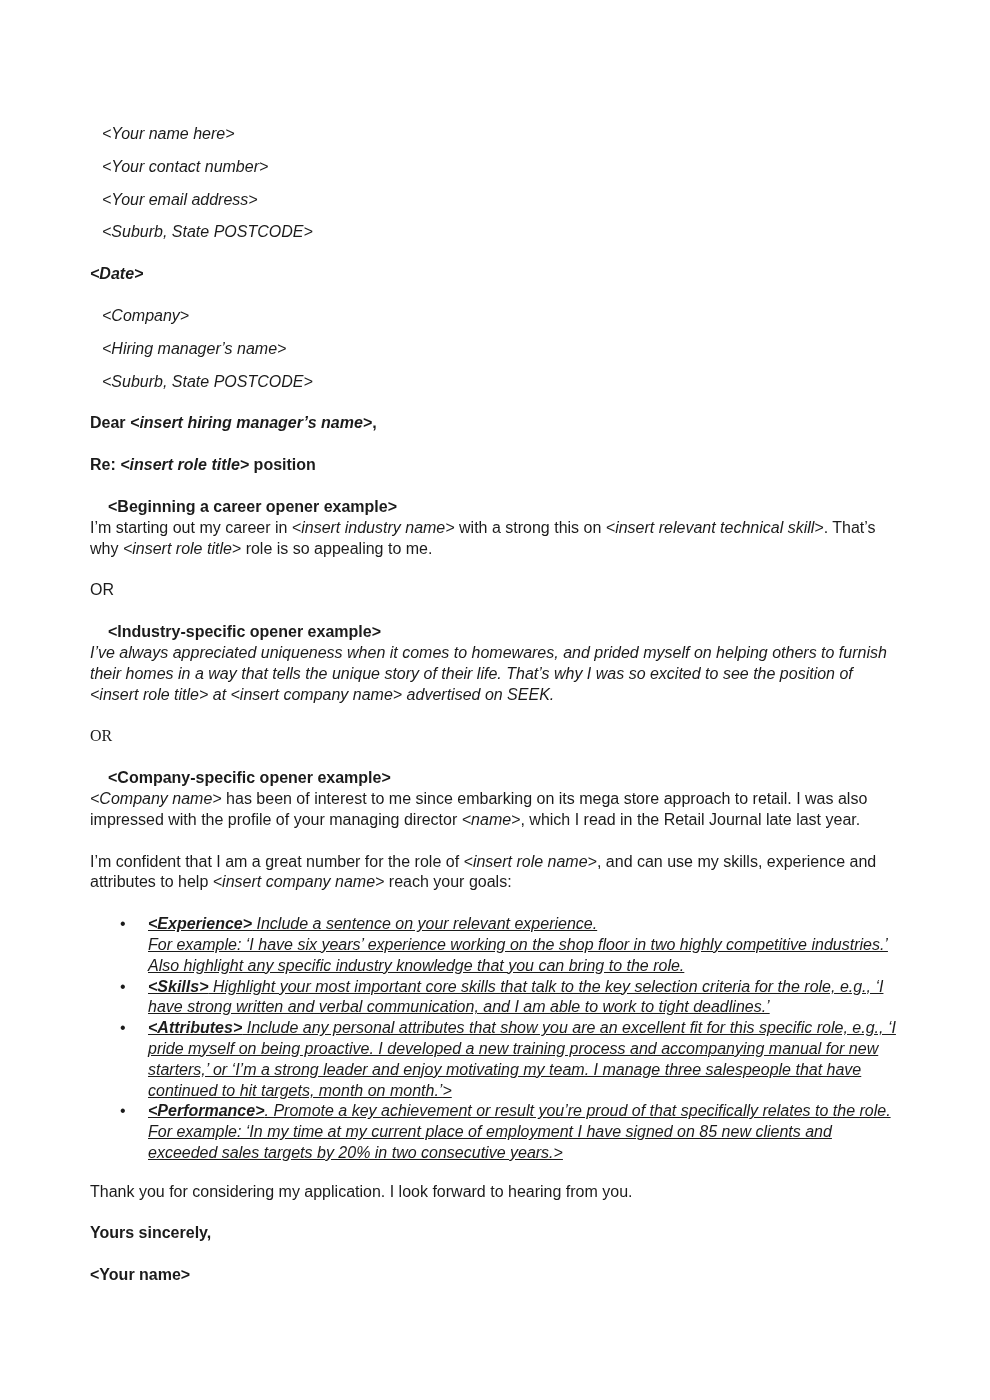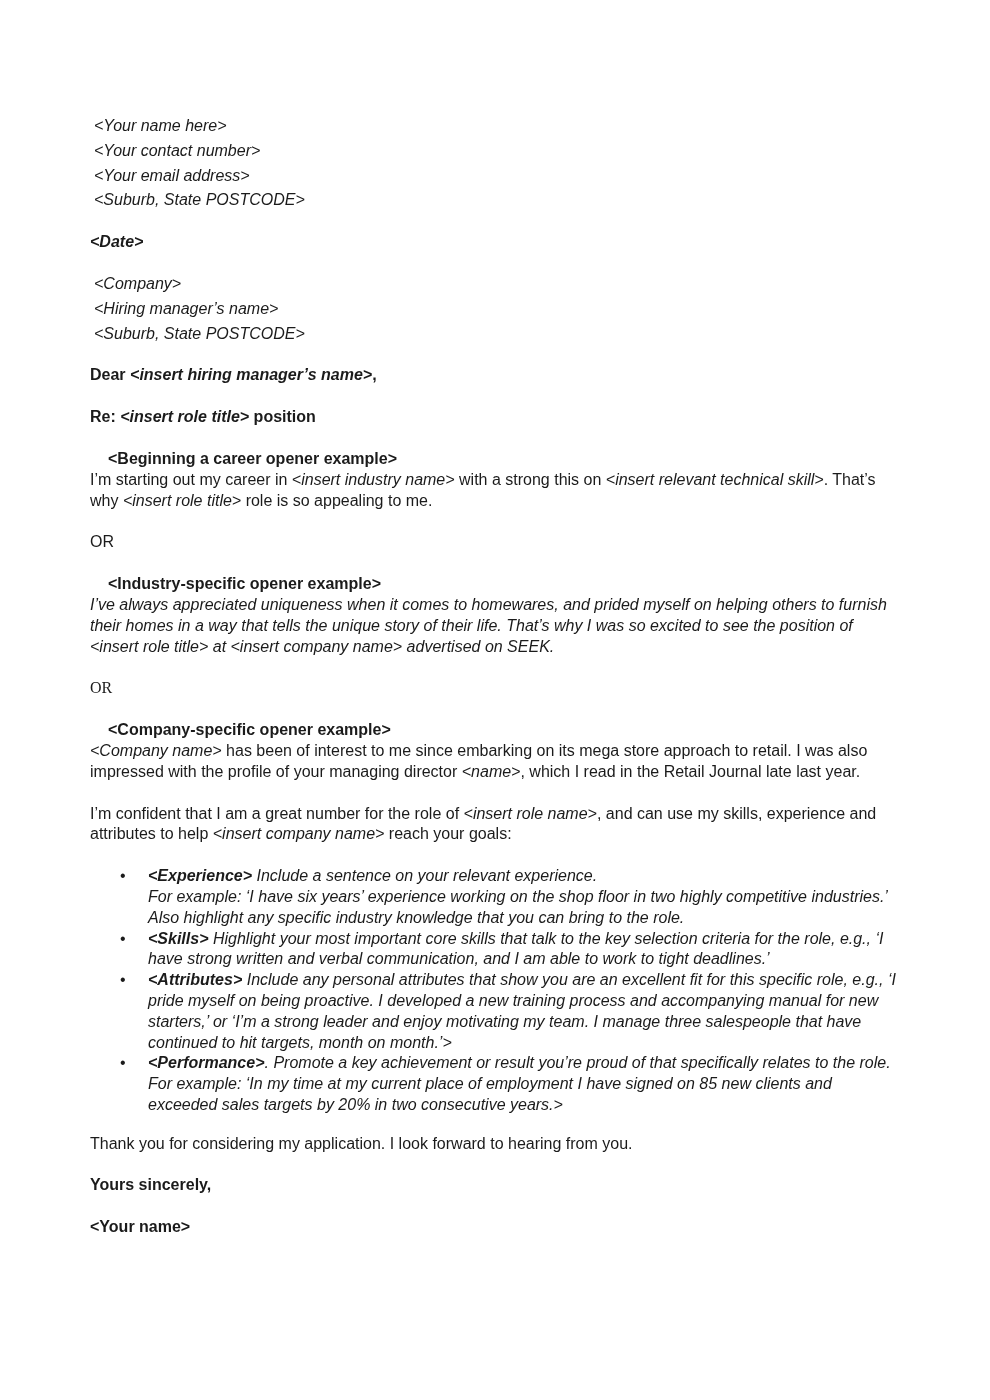--- a/index.html
+++ b/index.html
@@ -9,35 +9,36 @@
     box-sizing: border-box;
     background: #ffffff;
     padding: 112px 92px 0 90px;
     font-family: "Liberation Sans", sans-serif;
     font-size: 16px;
     line-height: 1.3;
     color: #1b1b1b;
     overflow: hidden;
   }
   .page p, .page .block, .page .para { margin: 0 0 21px 0; }
-  .block div { margin: 4px; }
+  .block div { margin: 12px; }
   .it  { font-style: italic; }
   .b   { font-weight: bold; }
   .bi  { font-weight: bold; font-style: italic; }
   .blk { display: block; }
   .para .heading { font-weight: bold; margin-left: 18px; }
   .career   { margin-bottom: 10px; }
   .or       { margin: 0 0 30px 0; }
   .or2      { font-family: "Liberation Serif", serif; margin: 0 0 20px 0; }
   .industry { margin-bottom: 36px; }
   .match    { margin-bottom: 12px; }
   ul.bullets {
     list-style: none;
     margin: 4px 0 18px 0;
     padding: 0;
+    text-decoration: underline;
   }
   ul.bullets li {
     position: relative;
     padding-left: 58px;
     margin: 0;
   }
   ul.bullets li::before {
     content: "\2022";
     position: absolute;
     left: 30px;

